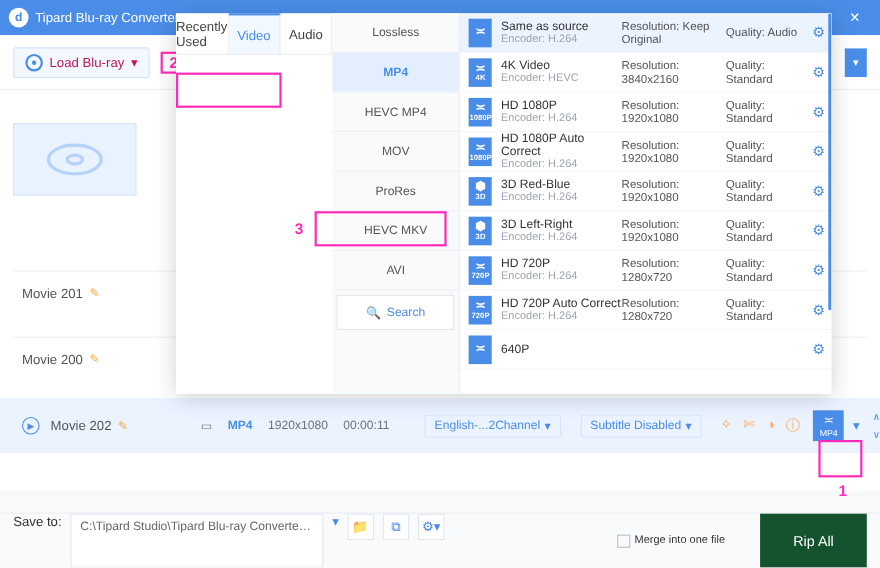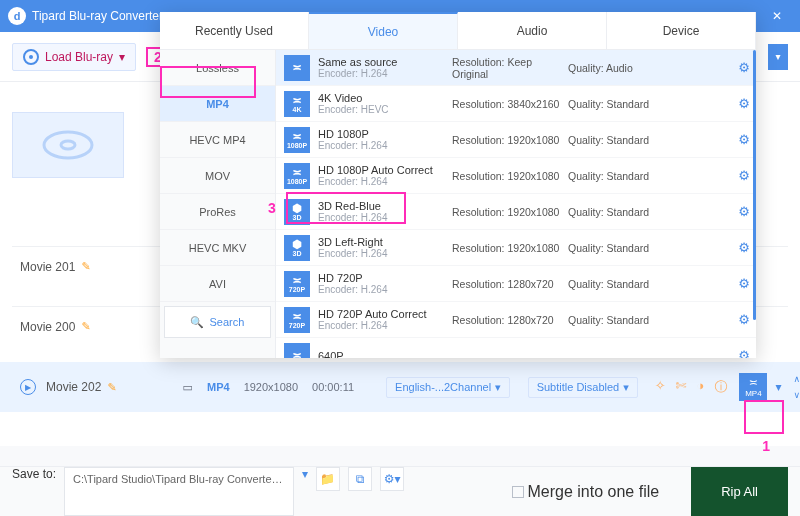--- a/index.html
+++ b/index.html
@@ -38,26 +38,26 @@
 .r3 .out-btn{width:28px;height:28px;background:#4a8de8;color:#fff;font-size:8px;display:flex;flex-direction:column;align-items:center;justify-content:center;gap:1px;cursor:pointer;}
 .r3 .out-btn .top-icon{font-size:11px;line-height:1;}
 .annot-1{position:absolute;right:16px;top:318px;border:2px solid #ff2bb8;width:40px;height:34px;}
 .annot-1-label{position:absolute;right:30px;top:356px;color:#ff2bb8;font-weight:bold;font-size:14px;}
 .r3-updown{display:flex;flex-direction:column;gap:6px;color:#4a8de8;font-size:9px;margin-left:6px;}
 
 
 .footer{position:absolute;bottom:0;left:0;right:0;height:50px;background:#f9fafb;display:flex;padding:0 12px;font-size:12px;color:#333;gap:8px;border-top:1px solid #eceef2;}
 .footer .path-box{flex:0 0 230px;background:#fff;border:1px solid #e3e6eb;padding:5px 8px;font-size:11px;color:#666;overflow:hidden;white-space:nowrap;text-overflow:ellipsis;}
 .footer .ico-btn{width:24px;height:24px;display:flex;align-items:center;justify-content:center;color:#4a8de8;border:1px solid #e3e6eb;background:#fff;cursor:pointer;font-size:12px;}
-.footer .chk{display:flex;align-items:center;gap:4px;margin-left:auto;font-size:16px;}
+.footer .chk{display:flex;align-items:center;gap:4px;margin-left:auto;font-size:10px;}
 .footer .chk .box{width:12px;height:12px;border:1px solid #b9bfc9;}
 .footer .rip-btn{background:#14532d;color:#fff;font-size:13px;padding:8px 30px;border:none;cursor:pointer;margin-left:24px;}
 
 
-.popup{position:absolute;left:160px;top:12px;width:596px;height:346px;background:#fff;box-shadow:0 4px 20px rgba(0,0,0,0.18);display:flex;flex-direction:column;z-index:50;}
+.popup{position:absolute;left:160px;top:12px;width:596px;height:346px;background:#fff;box-shadow:0 4px 20px rgba(0,0,0,0.18);display:flex;z-index:50;}
 .popup-tabs{display:flex;height:38px;border-bottom:1px solid #eceef2;}
 .popup-tabs .tab{flex:1;display:flex;align-items:center;justify-content:center;font-size:12px;color:#444;cursor:pointer;border-right:1px solid #eceef2;}
 .popup-tabs .tab.active{color:#4a8de8;background:#f2f8ff;border-top:2px solid #4a8de8;}
 .popup-body{flex:1;display:flex;overflow:hidden;}
 .sidebar{width:116px;background:#f9fafb;border-right:1px solid #eceef2;display:flex;flex-direction:column;overflow:hidden;}
 .sidebar .sitem{height:36px;display:flex;align-items:center;justify-content:center;font-size:11px;color:#555;cursor:pointer;border-bottom:1px solid #f0f1f4;}
 .sidebar .sitem.selected{background:#e3efff;color:#4a8de8;font-weight:600;}
 .sidebar .search-box{margin-top:auto;height:32px;border:1px solid #e3e6eb;background:#fff;display:flex;align-items:center;justify-content:center;gap:5px;color:#4a8de8;font-size:11px;margin:4px;}
 .formats{flex:1;overflow:hidden;position:relative;}
 .frow{display:flex;align-items:center;height:36px;font-size:10.5px;color:#555;border-bottom:1px solid #f4f5f7;cursor:pointer;padding-right:6px;}
@@ -162,21 +162,20 @@
     <span>Merge into one file</span>
   </div>
   <button class="rip-btn">Rip All</button>
 </div>
 
 <div class="popup">
   <div class="popup-tabs">
     <div class="tab">Recently Used</div>
     <div class="tab active">Video</div>
     <div class="tab">Audio</div>
-    <div class="tab">Device</div>
   </div>
   <div class="popup-body">
     <div class="sidebar">
       <div class="sitem">Lossless</div>
       <div class="sitem selected">MP4</div>
       <div class="sitem">HEVC MP4</div>
       <div class="sitem">MOV</div>
       <div class="sitem">ProRes</div>
       <div class="sitem">HEVC MKV</div>
       <div class="sitem">AVI</div>

